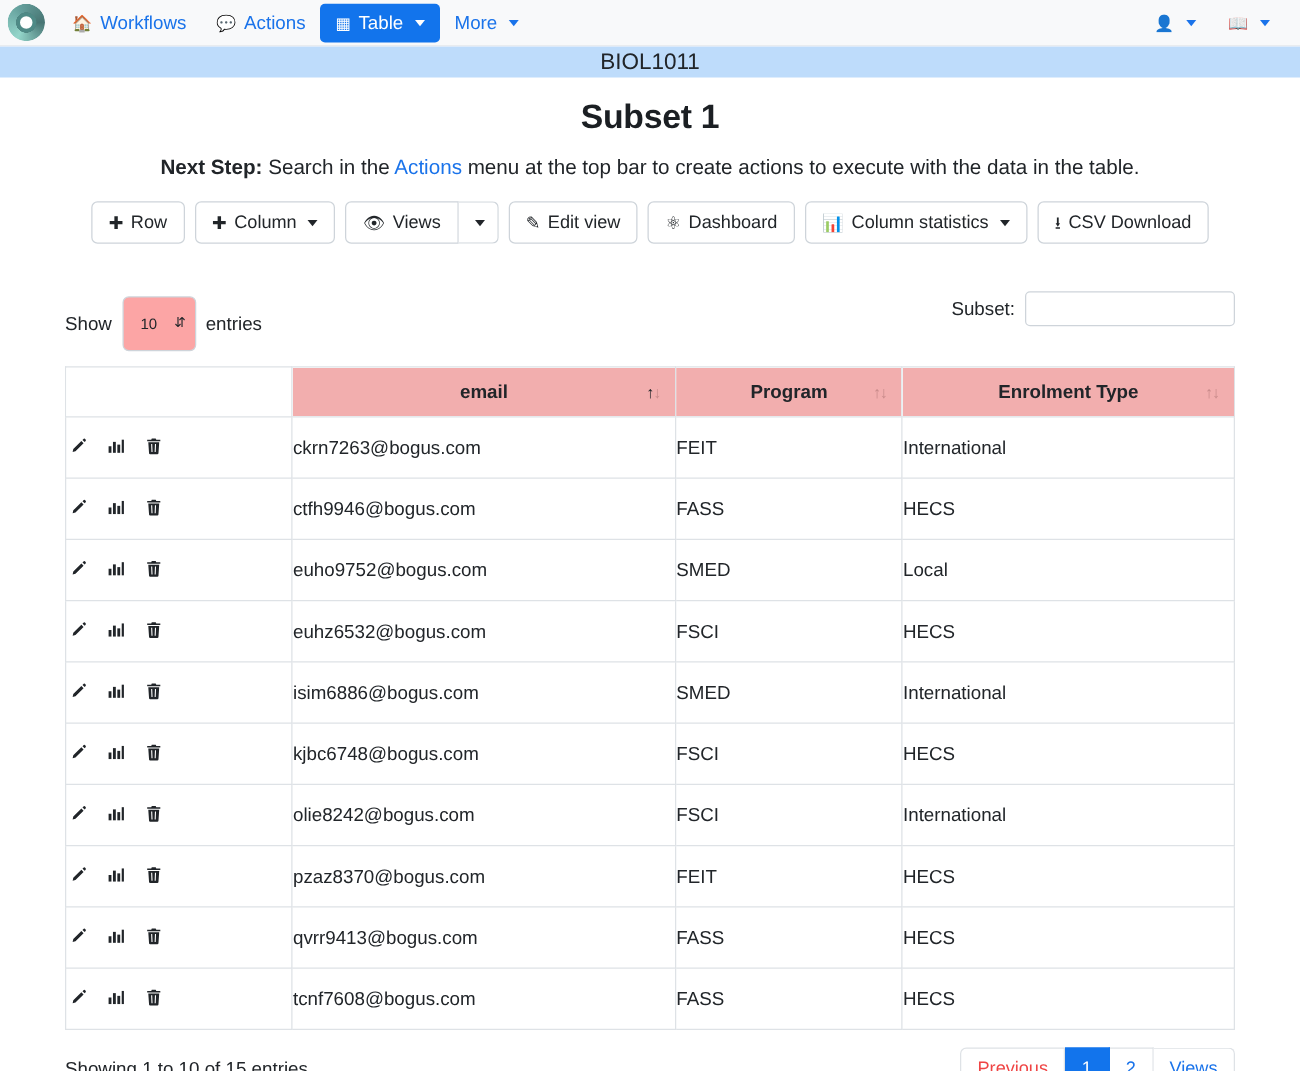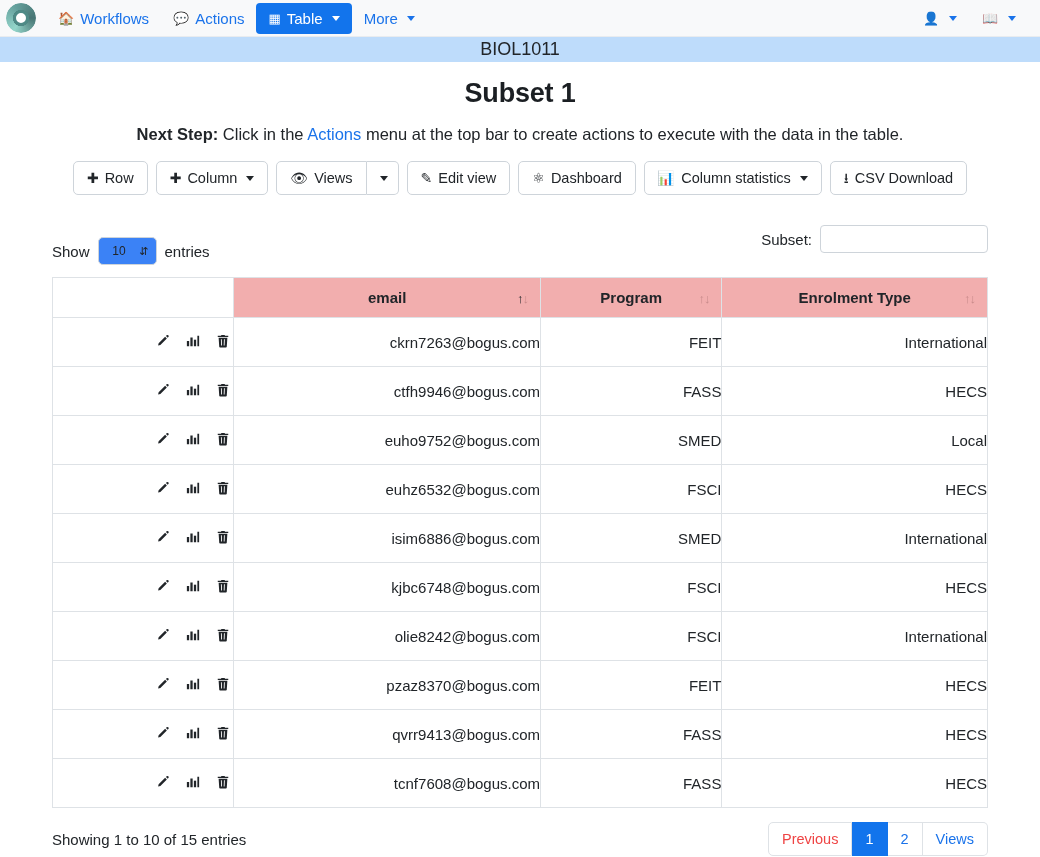--- a/index.html
+++ b/index.html
@@ -138,26 +138,26 @@
     justify-content: space-between;
     margin-top: 18px;
     font-size: 15px;
   }
   .len-ctl { display: flex; align-items: center; gap: 8px; margin-top: 24px; }
   .len-select {
     appearance: none;
     -webkit-appearance: none;
     border: 1px solid #ced4da;
     border-radius: 5px;
-    background: #3b82f6;
+    background: #fca5a5;
     font-size: 12px;
     font-family: inherit;
     padding: 5px 26px 5px 10px;
     color: #212529;
-    height: 28px;
+    height: 44px;
     cursor: pointer;
     text-align: center;
   }
   .select-wrap { position: relative; display: inline-block; }
   .select-wrap .spin {
     position: absolute; right: 8px; top: 50%; transform: translateY(-50%);
     font-size: 11px; color: #212529; pointer-events: none; line-height: 1;
   }
   .search-ctl { display: flex; align-items: center; gap: 8px; }
   .search-input {
@@ -207,21 +207,21 @@
     top: 50%;
     transform: translateY(-50%);
     font-size: 13px;
     letter-spacing: -1px;
     line-height: 1;
   }
   th .sort-ico .up, th .sort-ico .dn { color: #c98b8b; }
   th.sorted-asc .sort-ico .up { color: #212529; }
   table.data tbody td {
     height: 49px;
-    text-align: right;
+    text-align: left;
     color: #212529;
   }
   td.ops { text-align: left; padding-left: 16px; }
   .op-btns { display: inline-flex; gap: 10px; align-items: center; }
   .op-btn {
     background: none; border: none; cursor: pointer;
     font-size: 14px; color: #212529; padding: 2px 3px; line-height: 1;
     font-family: inherit;
   }
 
@@ -289,21 +289,21 @@
       <span class="caret"></span>
     </a>
   </div>
 </div>
 
 <div class="course-banner">BIOL1011</div>
 
 <h1 class="page-title">Subset 1</h1>
 
 <p class="next-step">
-  <b>Next Step:</b><span> Click in the </span><a>Actions</a><span> menu at the top bar to create actions to execute with the data in the table.</span>
+  <b>Next Step:</b><span> Search in the </span><a>Actions</a><span> menu at the top bar to create actions to execute with the data in the table.</span>
 </p>
 
 <div class="toolbar">
   <button class="btn">
     <span class="gi">✚</span>
     <span>Row</span>
   </button>
 
   <button class="btn">
     <span class="gi">✚</span>

